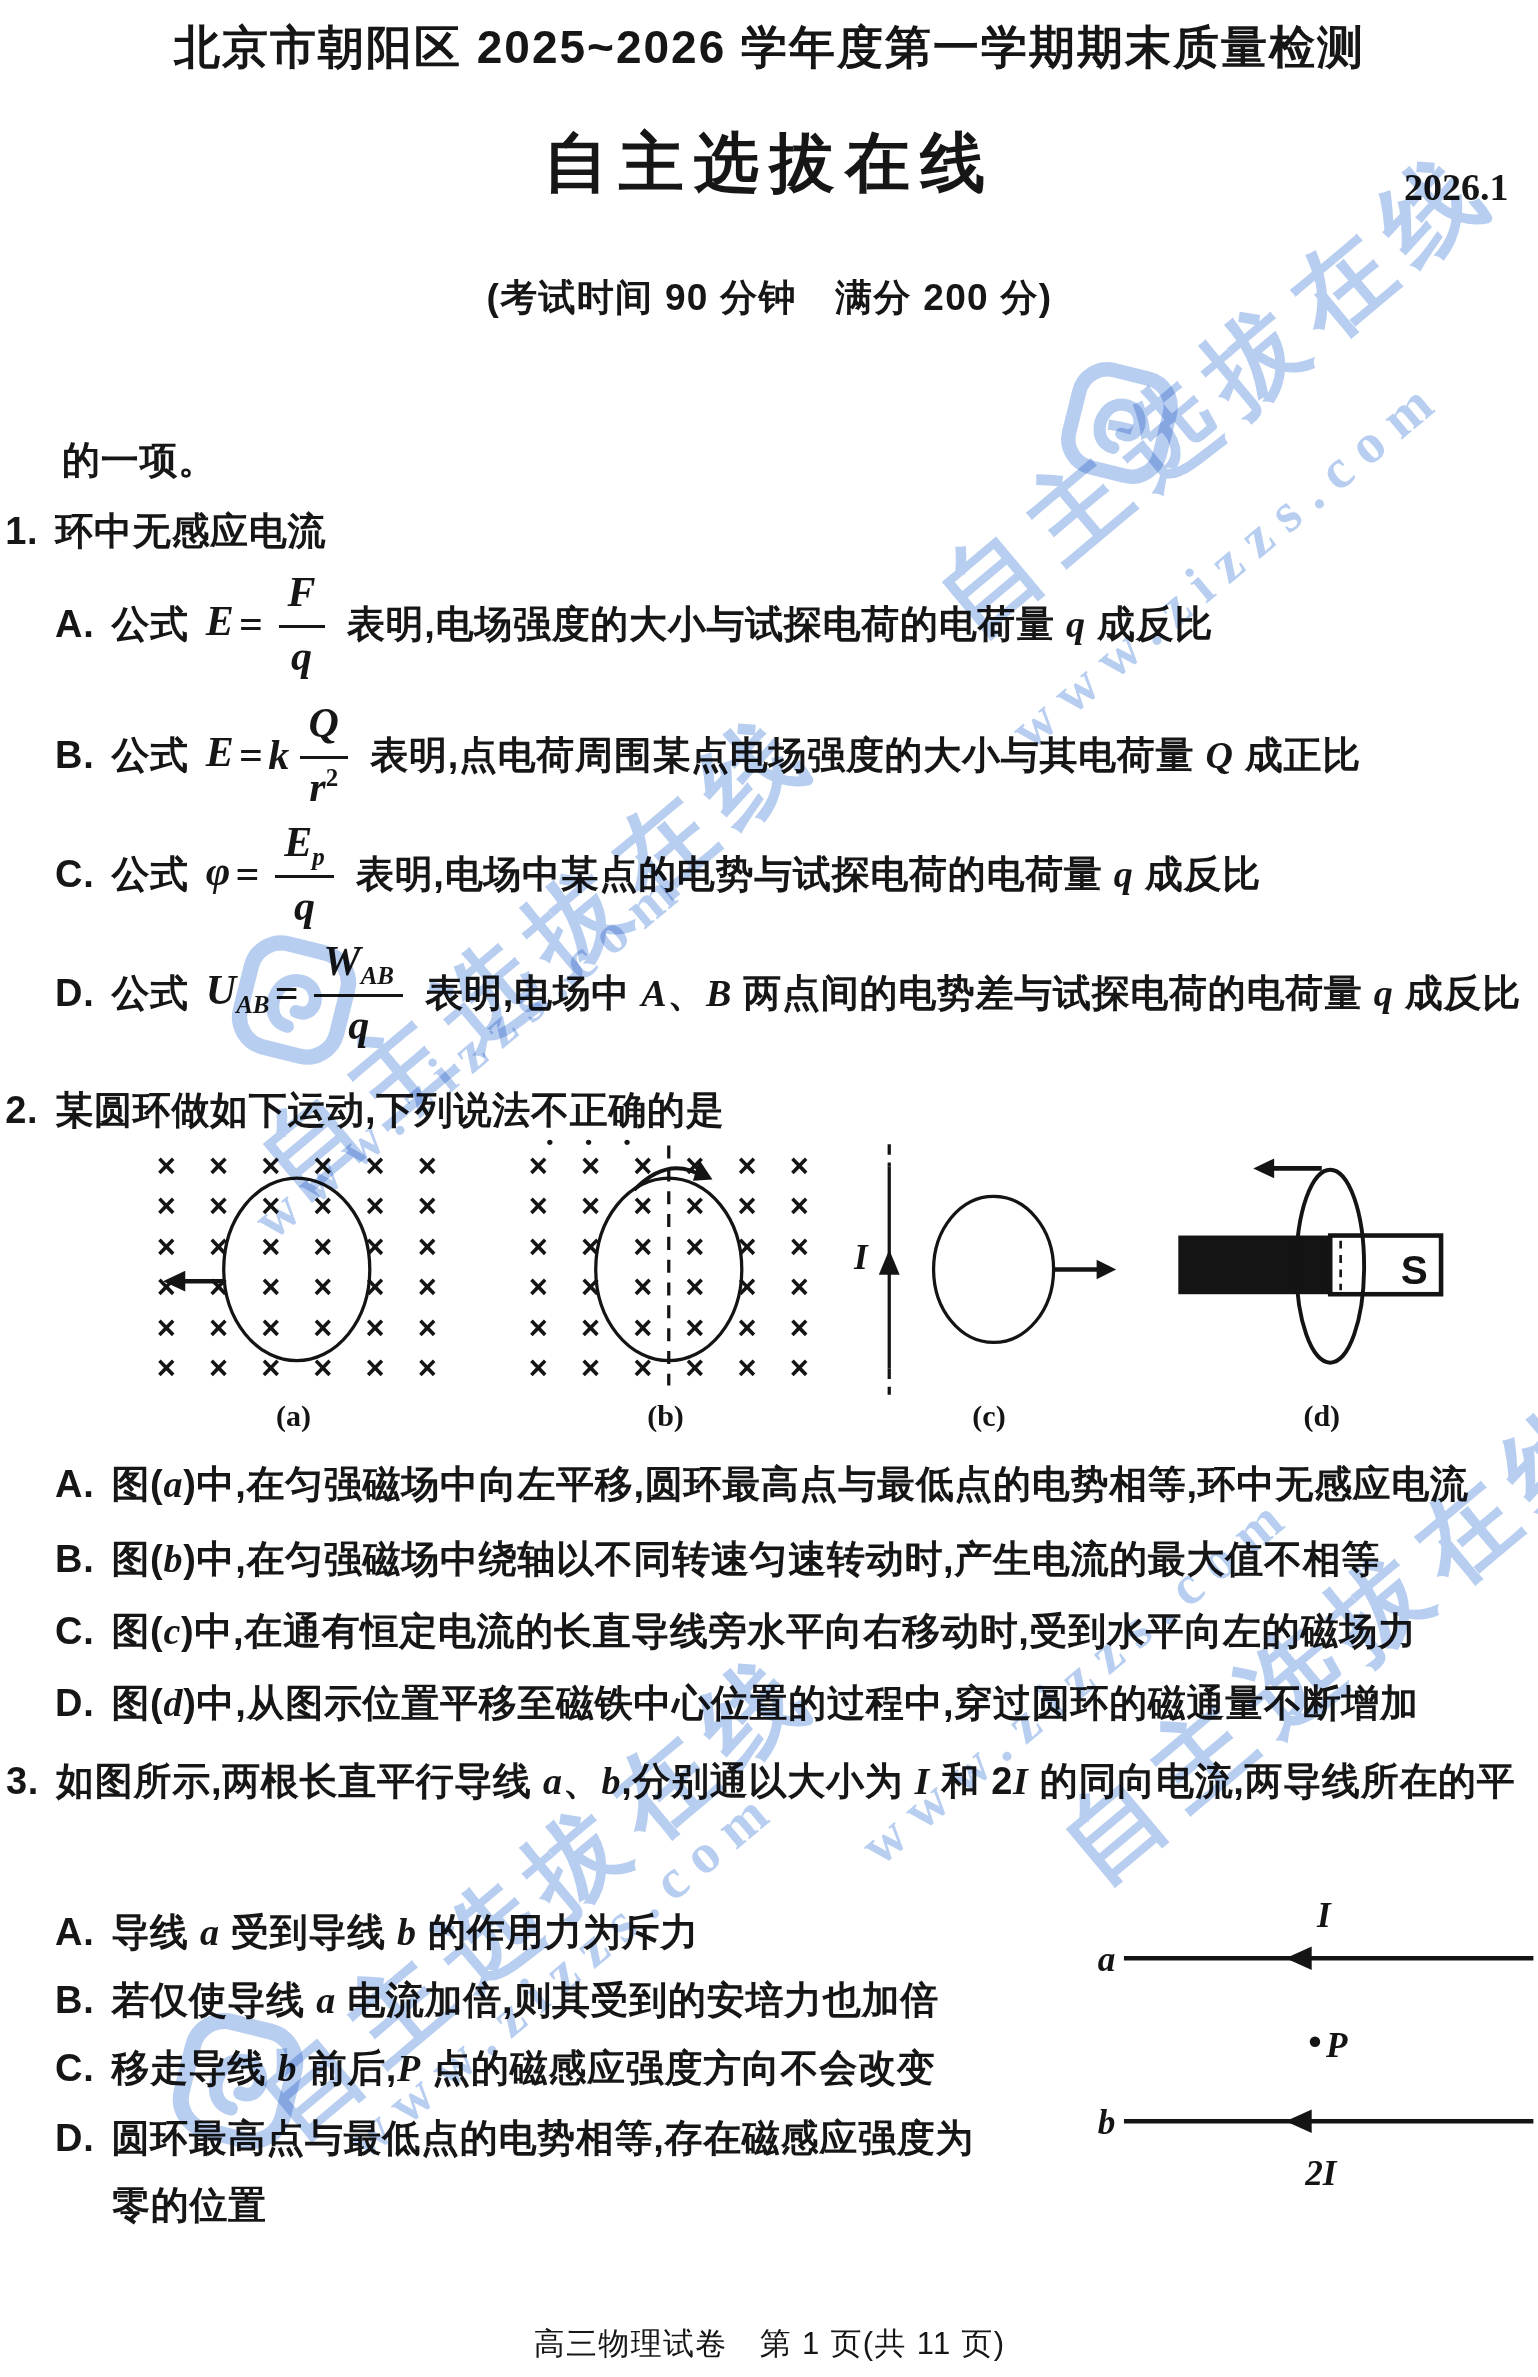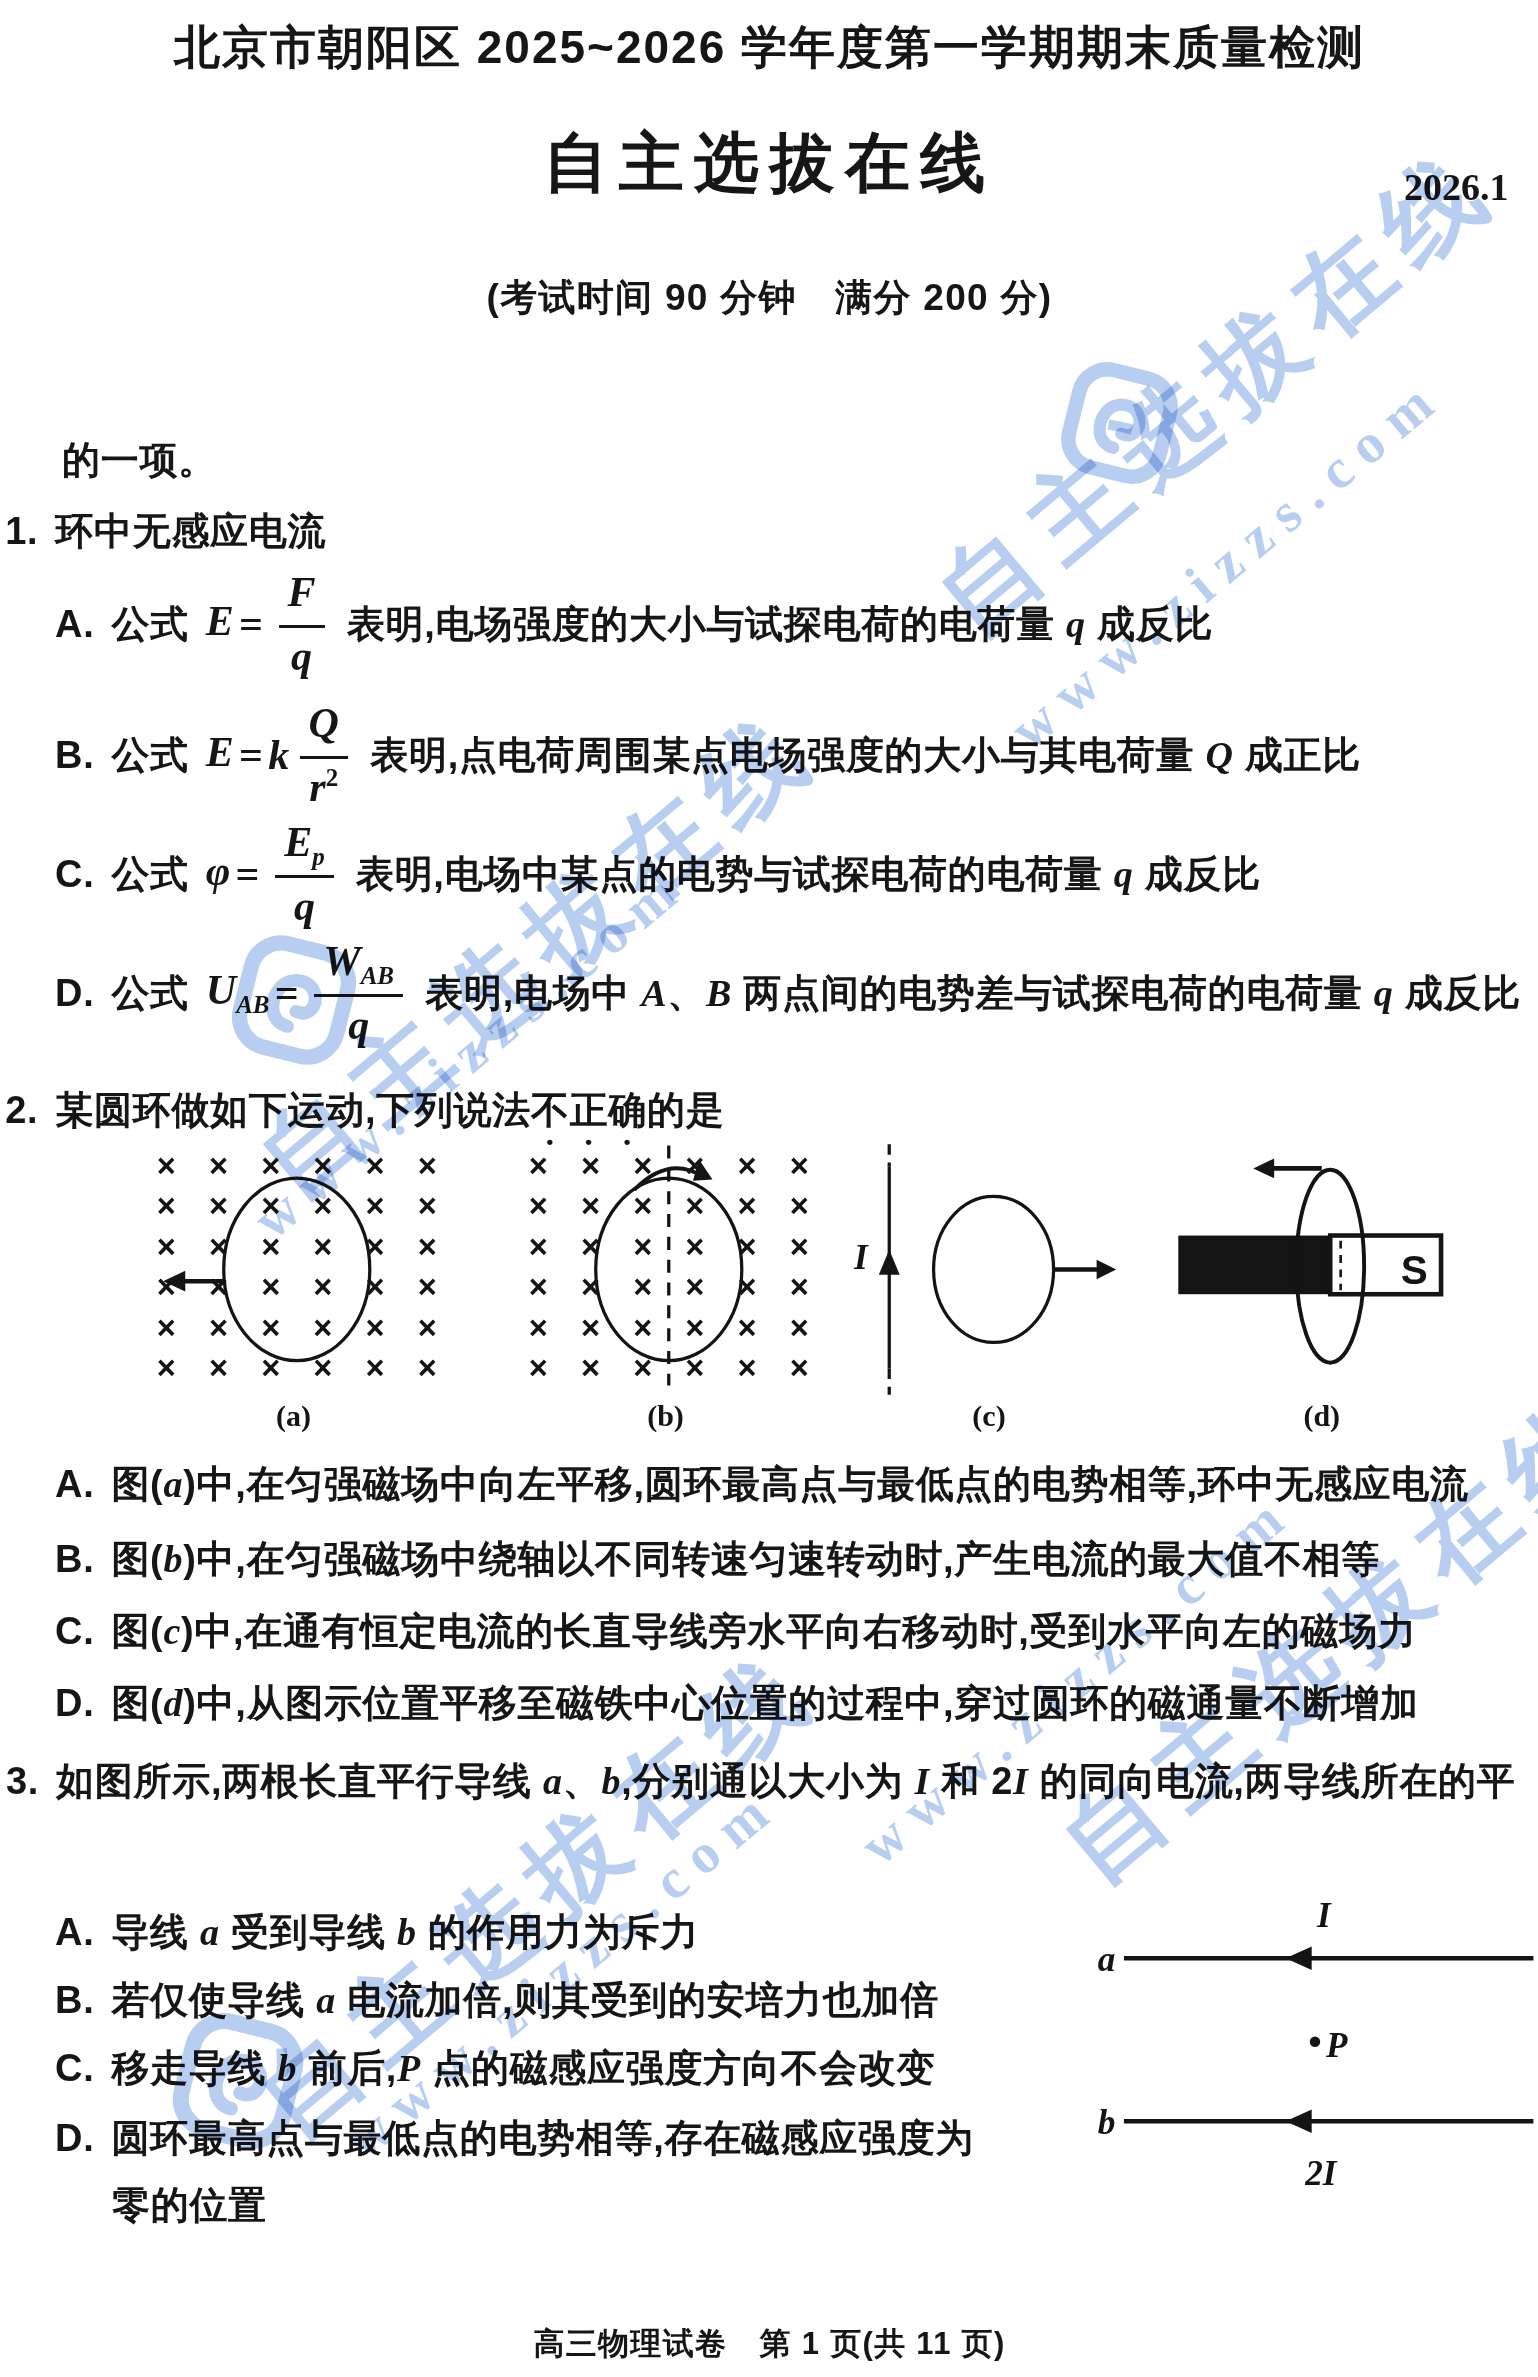--- a/index.html
+++ b/index.html
@@ -23,21 +23,21 @@
   .formula { font-family:"Liberation Serif", serif; font-size:42px; font-weight:700;
              display:inline-flex; align-items:center; gap:5.2px; }
   .formula i { font-style:italic; }
   .formula sub { font-size:25px; font-style:italic; }
   .formula sup { font-size:25px; }
   .frac { display:inline-flex; flex-direction:column; align-items:center; margin:0 5.2px; vertical-align:middle; }
   .frac .num { display:block; border-bottom:3.3px solid #161616; padding:0 9.1px 5.2px; line-height:1; }
   .frac .den { display:block; padding-top:6.5px; line-height:1; }
   .post-text, .pre-text { font-family:"Liberation Sans", sans-serif; font-size:38px; font-weight:700; letter-spacing:0.7px; }
   i { font-family:"Liberation Serif", serif; font-weight:700; }
-  .footer { font-size:31px; font-weight:700; letter-spacing:1.3px; }
+  .footer { font-size:31px; font-weight:400; letter-spacing:1.3px; }
   
   .fig { position:absolute; }
   .fx { font:700 50px "Liberation Sans", sans-serif; fill:#141414; text-anchor:middle; }
   .figlabel { font:700 46px "Liberation Serif", serif; fill:#141414; text-anchor:middle; }
   .itvar { font:italic 700 54px "Liberation Serif", serif; fill:#141414; }
   .stroke { stroke:#141414; fill:none; }
   
   .wm { position:absolute; pointer-events:none; mix-blend-mode:multiply; opacity:0.55; }
   .wm-cn { font-size:98px; font-weight:700; letter-spacing:17px; transform:rotate(-40deg); transform-origin:left center; white-space:nowrap; }
   .wm-url { font-size:56px; font-weight:700; font-family:"Liberation Serif", serif; letter-spacing:14.4px; transform:rotate(-40deg); transform-origin:left center; white-space:nowrap; }

